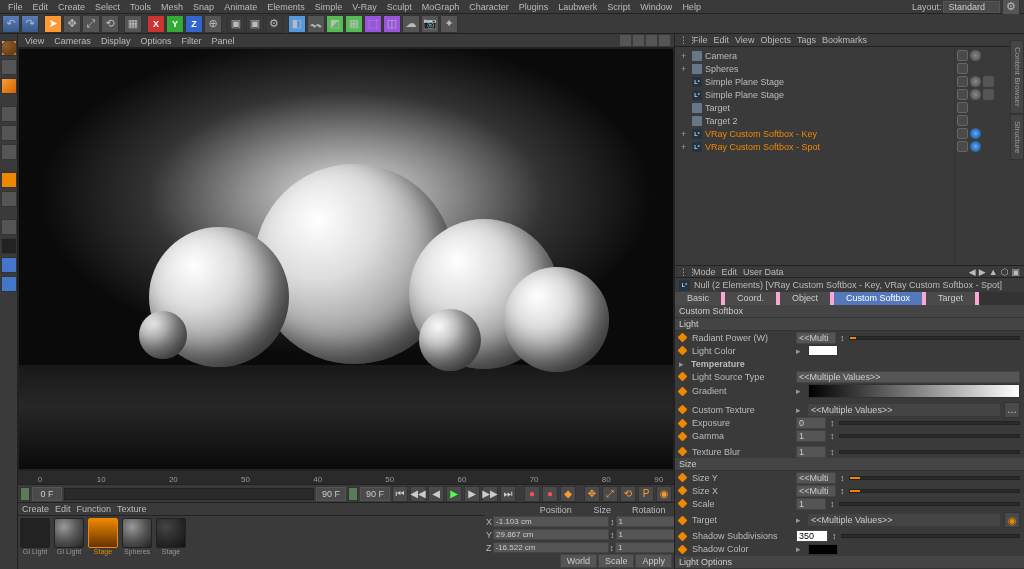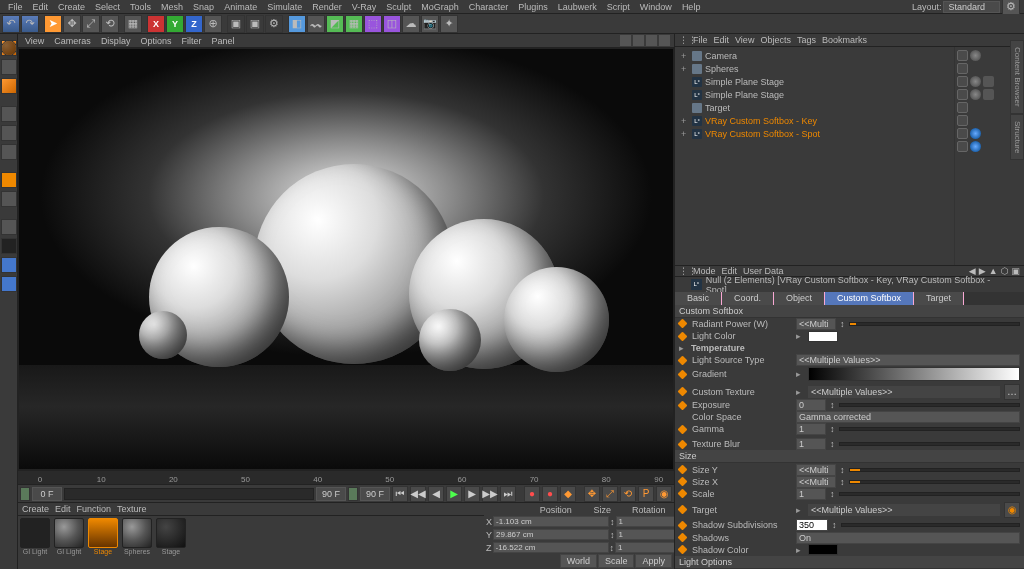--- a/index.html
+++ b/index.html
@@ -98,24 +98,24 @@
 .om-tag.vis { background: #4a4a4a; border: 1px solid #666; }
 .om-tag.dot { background: radial-gradient(circle, #888, #444); border-radius: 50%; }
 
 
 .side-tabs { position: absolute; right: 0; top: 40px; width: 14px; display: flex; flex-direction: column; }
 .side-tab { writing-mode: vertical-rl; font-size: 8px; padding: 6px 1px; background: #444; border: 1px solid #333; color: #999; cursor: pointer; }
 
 
 .attr-panel { flex: 1; background: #3a3a3a; display: flex; flex-direction: column; overflow: hidden; font-size: 9px; }
 .attr-header { height: 13px; display: flex; align-items: center; gap: 6px; padding: 0 4px; border-bottom: 1px solid #222; }
-.attr-title { height: 15px; display: flex; align-items: center; gap: 4px; padding: 0 16px; background: #3a3a3a; }
+.attr-title { height: 15px; display: flex; align-items: center; gap: 4px; padding: 0 4px; background: #3a3a3a; }
 .attr-title-icon { width: 11px; height: 11px; background: #223344; font-size: 6px; text-align: center; line-height: 11px; color: #fff; }
 .attr-tabs { height: 14px; display: flex; background: #333; }
-.attr-tab { padding: 1px 12px; background: #4a4a4a; border-right: 1px solid #f9a8d4; color: #ccc; cursor: pointer; font-size: 9px; }
+.attr-tab { padding: 1px 12px; background: #4a4a4a; border-right: 4px solid #f9a8d4; color: #ccc; cursor: pointer; font-size: 9px; }
 .attr-tab.active { background: #5577bb; color: #fff; }
 .attr-section { padding: 1px 4px; background: #444; color: #ccc; border-bottom: 1px solid #333; }
 .attr-row { height: 14px; display: flex; align-items: center; padding: 0 4px; gap: 4px; }
 .attr-label { width: 100px; color: #bbb; }
 .attr-keydot { width: 7px; height: 7px; background: #ee8800; border-radius: 1px; transform: rotate(45deg); margin-right: 2px; }
 .attr-expand { color: #999; width: 8px; }
 .attr-input { height: 12px; background: #555; border: 1px solid #444; color: #ccc; font-size: 9px; padding: 0 2px; flex: 0 0 auto; }
 .attr-slider { flex: 1; height: 4px; background: #2a2a2a; border: 1px solid #222; position: relative; }
 .attr-slider-fill { position: absolute; left: 0; top: 0; bottom: 0; background: #ee8800; }
 .attr-swatch { width: 30px; height: 11px; background: #fff; border: 1px solid #333; }
@@ -138,22 +138,22 @@
 
   <div class="menubar">
     <span class="menubar-item">File</span>
     <span class="menubar-item">Edit</span>
     <span class="menubar-item">Create</span>
     <span class="menubar-item">Select</span>
     <span class="menubar-item">Tools</span>
     <span class="menubar-item">Mesh</span>
     <span class="menubar-item">Snap</span>
     <span class="menubar-item">Animate</span>
-    <span class="menubar-item">Simulate</span>
-    <span class="menubar-item">Render</span>
+    <span class="menubar-item">Elements</span>
+    <span class="menubar-item">Simple</span>
     <span class="menubar-item">V-Ray</span>
     <span class="menubar-item">Sculpt</span>
     <span class="menubar-item">MoGraph</span>
     <span class="menubar-item">Character</span>
     <span class="menubar-item">Plugins</span>
     <span class="menubar-item">Laubwerk</span>
     <span class="menubar-item">Script</span>
     <span class="menubar-item">Window</span>
     <span class="menubar-item">Help</span>
     <span class="layout-label">Layout:</span>
@@ -387,20 +387,25 @@
             <div class="om-item">
                 <span class="om-expand"></span>
                 <span class="om-icon lo">L°</span>
                 <span>Simple Plane Stage</span>
               </div>
             <div class="om-item">
                 <span class="om-expand"></span>
                 <span class="om-icon"></span>
                 <span>Target</span>
               </div>
+            <div class="om-item">
+                <span class="om-expand"></span>
+                <span class="om-icon"></span>
+                <span>Target 2</span>
+              </div>
             <div class="om-item sel">
                 <span class="om-expand">+</span>
                 <span class="om-icon lo">L°</span>
                 <span>VRay Custom Softbox - Key</span>
               </div>
             <div class="om-item sel">
                 <span class="om-expand">+</span>
                 <span class="om-icon lo">L°</span>
                 <span>VRay Custom Softbox - Spot</span>
               </div>
@@ -461,20 +466,21 @@
         </div>
         <div class="attr-tabs">
           <div class="attr-tab">Basic</div>
           <div class="attr-tab">Coord.</div>
           <div class="attr-tab">Object</div>
           <div class="attr-tab active">Custom Softbox</div>
           <div class="attr-tab">Target</div>
         </div>
 
         <div class="attr-section">Custom Softbox</div>
+        <div class="attr-section">Light</div>
 
         <div class="attr-row">
             <span class="attr-keydot"></span>
             <span class="attr-label">Radiant Power (W)</span>
             <input class="attr-input" style="width: 40px;" value="&lt;&lt;Multi">
             <span>↕</span>
             <div class="attr-slider">
               <div class="attr-slider-fill" style="width:4%"></div>
             </div>
           </div>
@@ -509,25 +515,20 @@
           </div>
 
         <div class="attr-row">
             <span class="attr-keydot"></span>
             <span class="attr-label">Exposure</span>
             <input class="attr-input" style="width: 30px;" value="0">
             <span>↕</span>
             <div class="attr-slider"></div>
           </div>
         <div class="attr-row">
-            <span style="width:9px"></span>
-            <span class="attr-label">Color Space</span>
-            <div class="attr-dropdown">Gamma corrected</div>
-          </div>
-        <div class="attr-row">
             <span class="attr-keydot"></span>
             <span class="attr-label">Gamma</span>
             <input class="attr-input" style="width: 30px;" value="1">
             <span>↕</span>
             <div class="attr-slider"></div>
           </div>
         <div style="height:3px"></div>
         <div class="attr-row">
             <span class="attr-keydot"></span>
             <span class="attr-label">Texture Blur</span>
@@ -570,25 +571,20 @@
             <div class="attr-dropdown" style="background:#444">&lt;&lt;Multiple Values&gt;&gt;</div>
             <div class="tl-btn" style="color:#ee8800">◉</div>
           </div>
         <div style="height:3px"></div>
         <div class="attr-row">
             <span class="attr-keydot"></span>
             <span class="attr-label">Shadow Subdivisions</span>
             <input class="attr-input" style="width: 32px; background: rgb(255, 255, 255); color: rgb(0, 0, 0);" value="350">
             <span>↕</span>
             <div class="attr-slider"></div>
-          </div>
-        <div class="attr-row">
-            <span class="attr-keydot"></span>
-            <span class="attr-label">Shadows</span>
-            <div class="attr-dropdown">On</div>
           </div>
         <div class="attr-row">
             <span class="attr-keydot"></span>
             <span class="attr-label">Shadow Color</span>
             <span class="attr-expand">▸</span>
             <div class="attr-swatch" style="background:#000"></div>
           </div>
 
         <div class="attr-section">Light Options</div>
 

